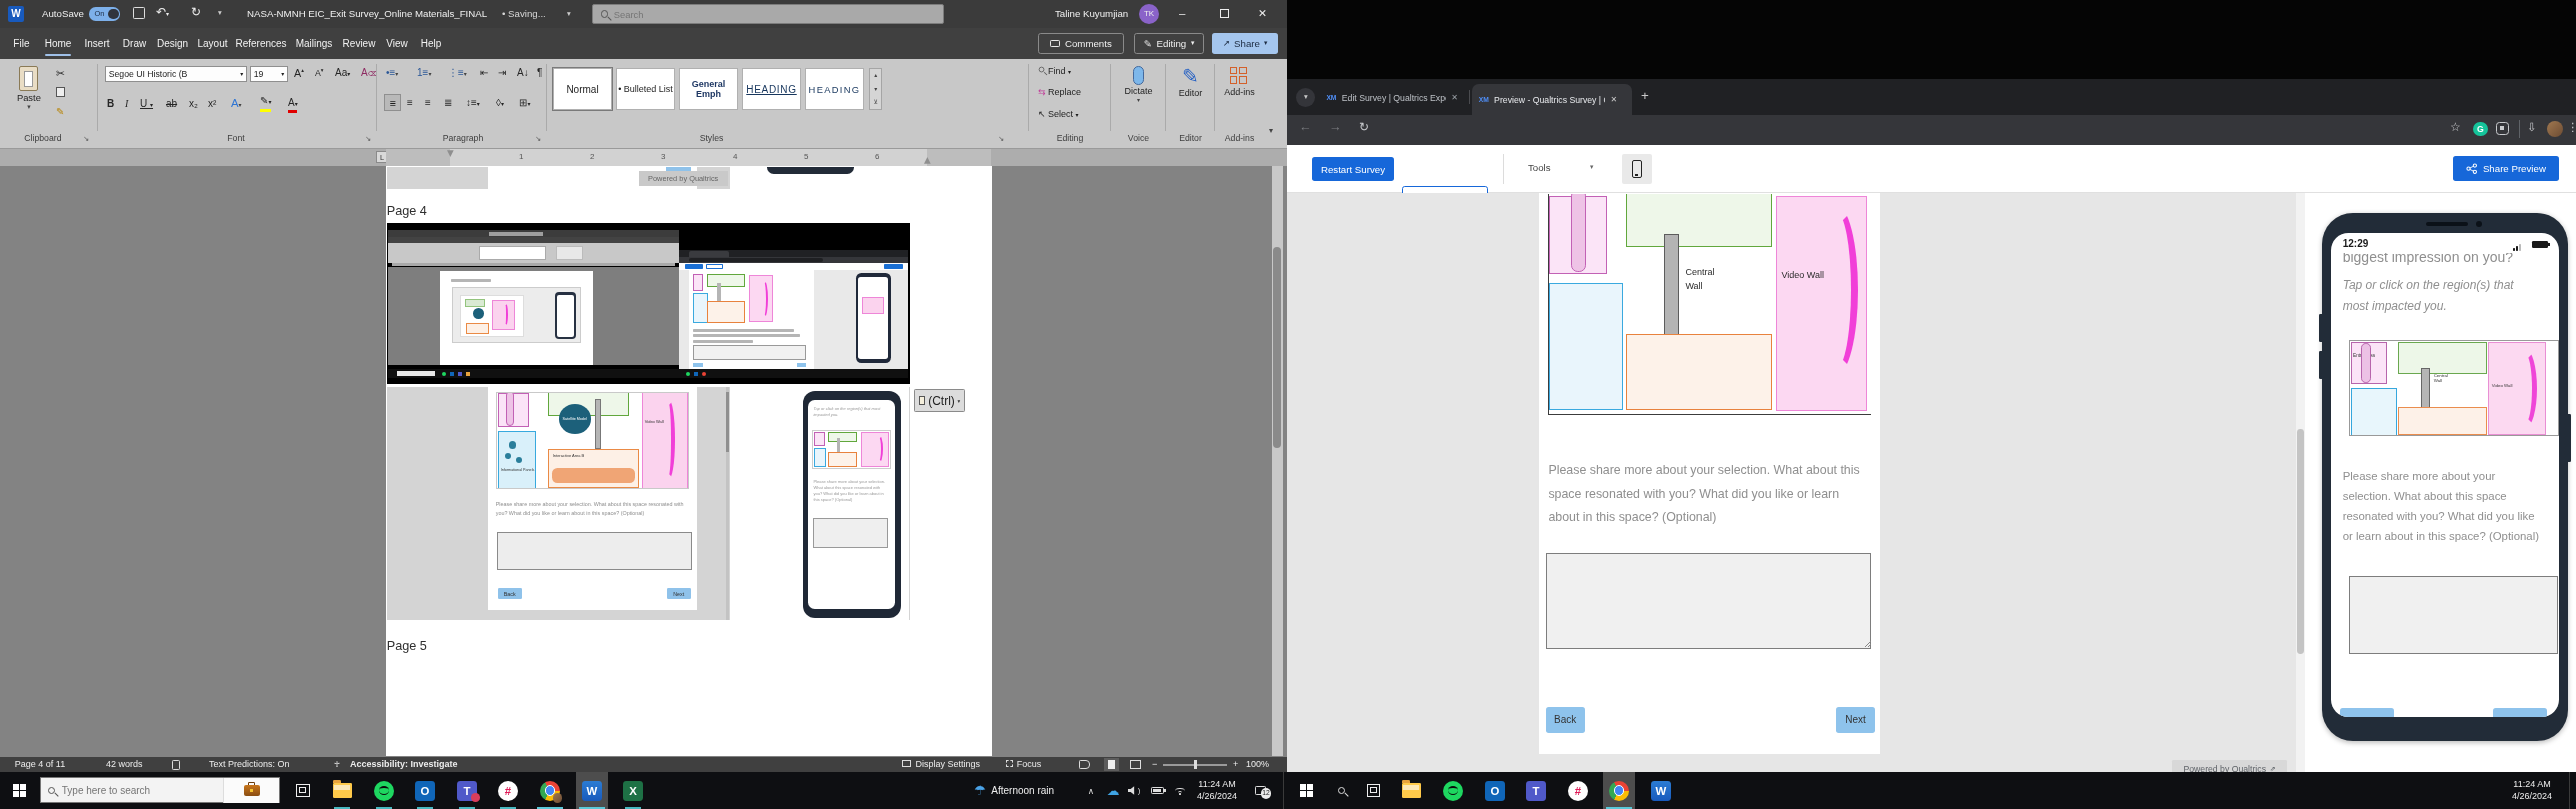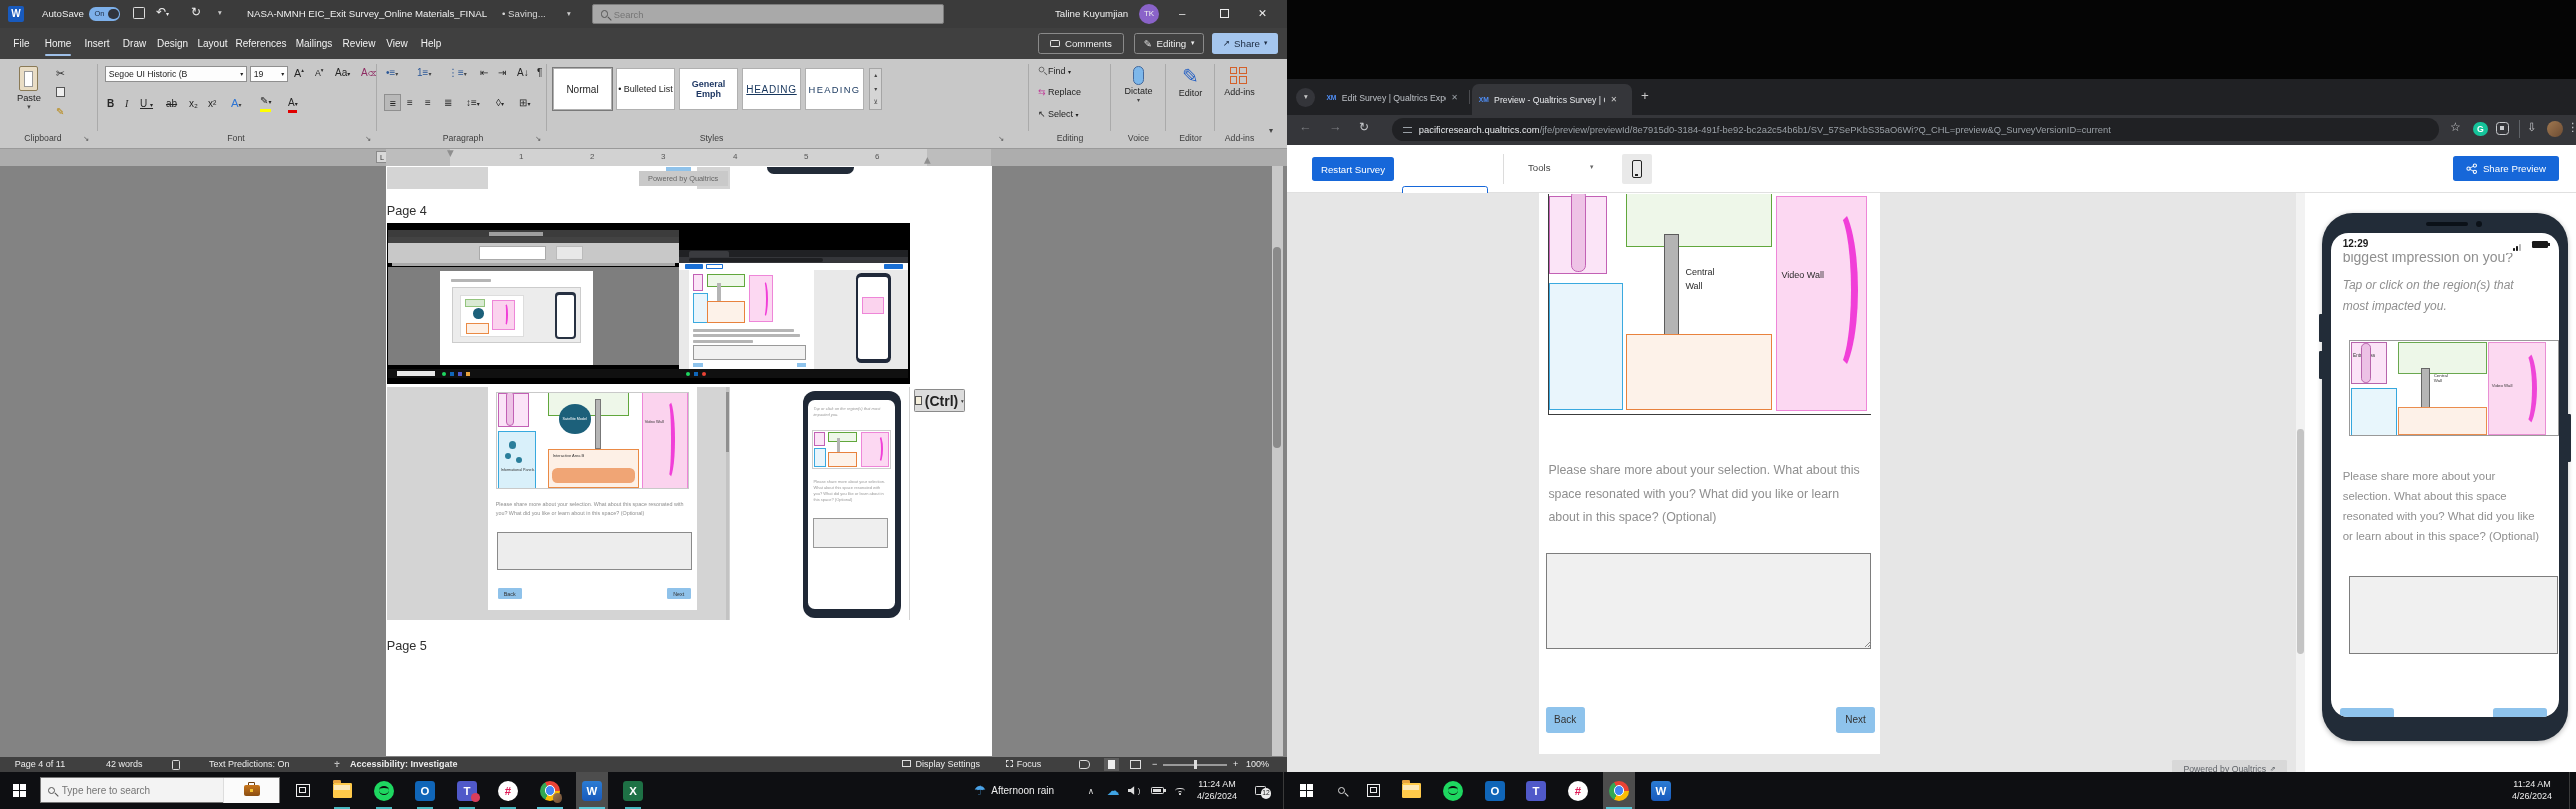--- a/index.html
+++ b/index.html
@@ -385,21 +385,21 @@
               <span class="m" style="left:5.4px;top:118px;width:75px;height:29.5px;background:#efefef;border:0.7px solid #999;"></span>
             </div>
           </div>
         </div>
 
         <div class="m" style="left:0.7px;top:473px;font-size:12.7px;color:#2f2f2f;">Page 5</div>
       </div>
 
       <div class="m" style="left:914px;top:223px;width:51px;height:23px;background:#dcdcdc;border:0.7px solid #8a8a8a;border-radius:1.3px;display:flex;align-items:center;justify-content:center;gap:2.7px;">
         <span style="width:6.7px;height:8.7px;border:1px solid #555;background:#f5efdc;"></span>
-        <span style="font-size:14px;color:#222;font-weight:bold;">(Ctrl)</span>
+        <span style="font-size:12px;color:#222;">(Ctrl)</span>
         <span style="font-size:5.4px;color:#333;">▾</span>
       </div>
 
       <div class="m" style="left:1272px;top:0;width:10.7px;height:590px;background:#c8c8c8;">
         <span class="m" style="left:1.3px;top:81px;width:8px;height:201px;background:#8a8a8a;border-radius:4px;"></span>
       </div>
     </div>
 
     <div class="w-status">
       <span class="ws" style="left:14.8px;">Page 4 of 11</span>
@@ -437,24 +437,20 @@
         <span style="font-size:8.7px;color:#e8eaed;white-space:nowrap;overflow:hidden;width:111px;">Preview - Qualtrics Survey | Qua</span>
         <span style="color:#c9c9c9;font-size:8px;">✕</span>
       </div>
       <span class="abs" style="left:354px;top:9.4px;font-size:13.4px;color:#c9c9c9;">+</span>
     </div>
 
     <div class="c-toolbar">
       <span class="abs" style="left:12px;top:5.4px;font-size:12.7px;color:#7d7f83;">←</span>
       <span class="abs" style="left:42px;top:5.4px;font-size:12.7px;color:#7d7f83;">→</span>
       <span class="abs" style="left:72px;top:5.4px;font-size:12px;color:#c9cbce;">↻</span>
-      <div class="abs" style="left:105px;top:3.4px;width:1047px;height:23px;background:#202124;border-radius:11.4px;display:flex;align-items:center;padding:0 10.7px;gap:6.7px;overflow:hidden;">
-        <span style="width:9.4px;height:6.7px;border-top:1.3px solid #9aa0a6;border-bottom:1.3px solid #9aa0a6;"></span>
-        <span style="font-size:9.4px;white-space:nowrap;"><span style="color:#e8eaed;">pacificresearch.qualtrics.com</span><span style="color:#9aa0a6;">/jfe/preview/previewId/8e7915d0-3184-491f-be92-bc2a2c54b6b1/SV_57SePKbS35aO6Wi?Q_CHL=preview&amp;Q_SurveyVersionID=current</span></span>
-      </div>
       <span class="abs" style="left:1163px;top:5.4px;font-size:12px;color:#c9cbce;">☆</span>
       <span class="abs" style="left:1186px;top:6.7px;width:14.8px;height:14.8px;border-radius:50%;background:#15c39a;color:#fff;font-size:8.7px;font-weight:bold;text-align:center;line-height:14.8px;">G</span>
       <span class="abs" style="left:1209px;top:6.7px;width:13.4px;height:13.4px;border:1.3px solid #c9cbce;border-radius:3.4px;">
           <i style="position:absolute;left:3.4px;top:3.4px;width:4px;height:4px;background:#c9cbce;"></i>
         </span>
       <span class="abs" style="left:1232px;top:5.4px;width:0.7px;height:17.4px;background:#5f6368;"></span>
       <span class="abs" style="left:1240px;top:5.4px;font-size:11.4px;color:#c9cbce;">⇩</span>
       <span class="abs" style="left:1260px;top:6px;width:16px;height:16px;border-radius:50%;background:linear-gradient(135deg,#a07850,#6d4c33);"></span>
       <span class="abs" style="left:1280px;top:5.4px;font-size:11.4px;color:#c9cbce;">⋮</span>
     </div>

